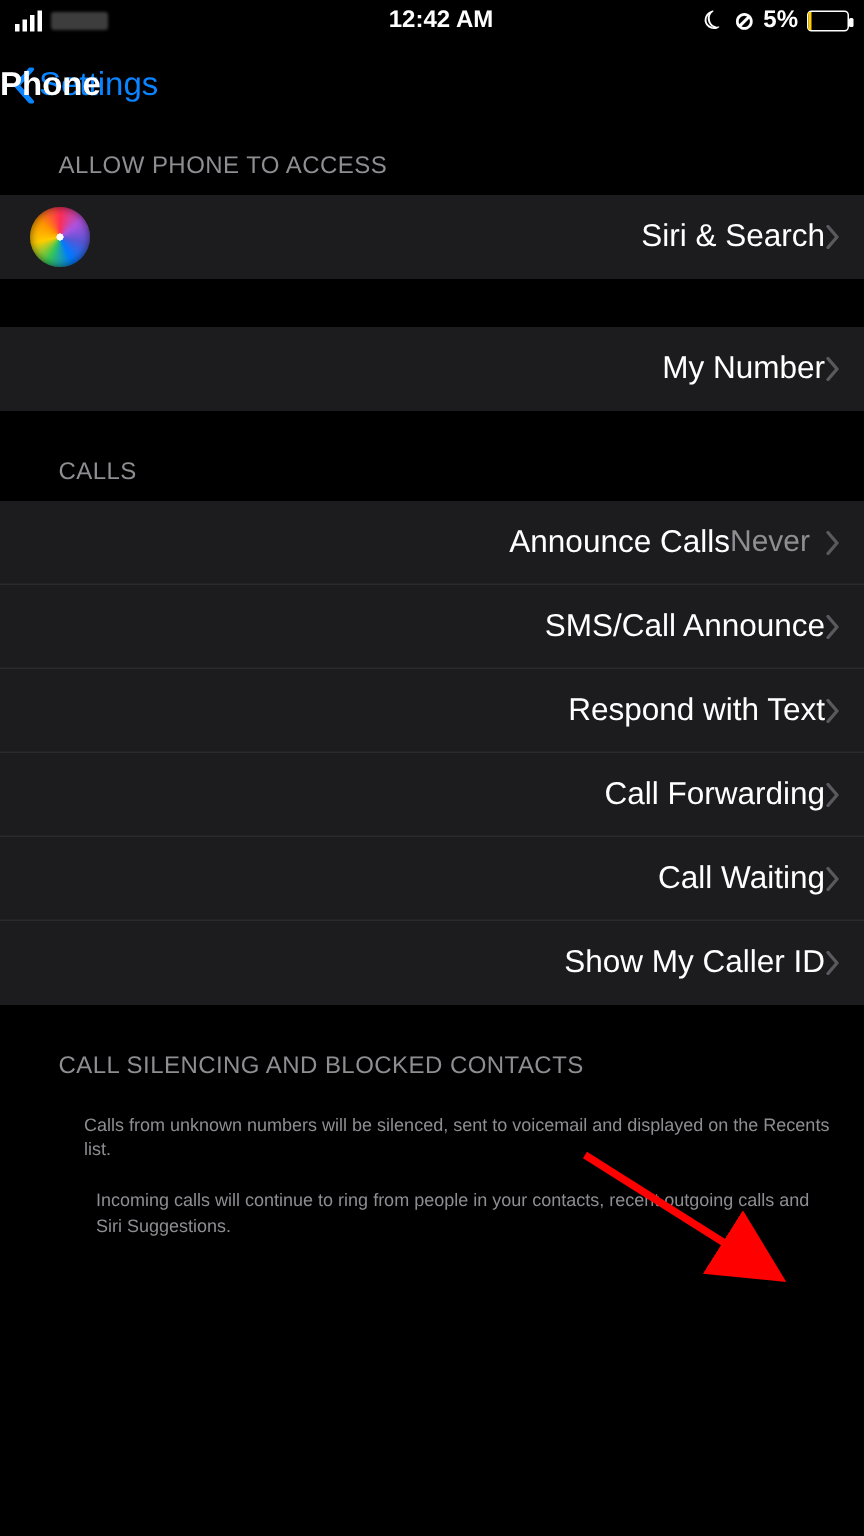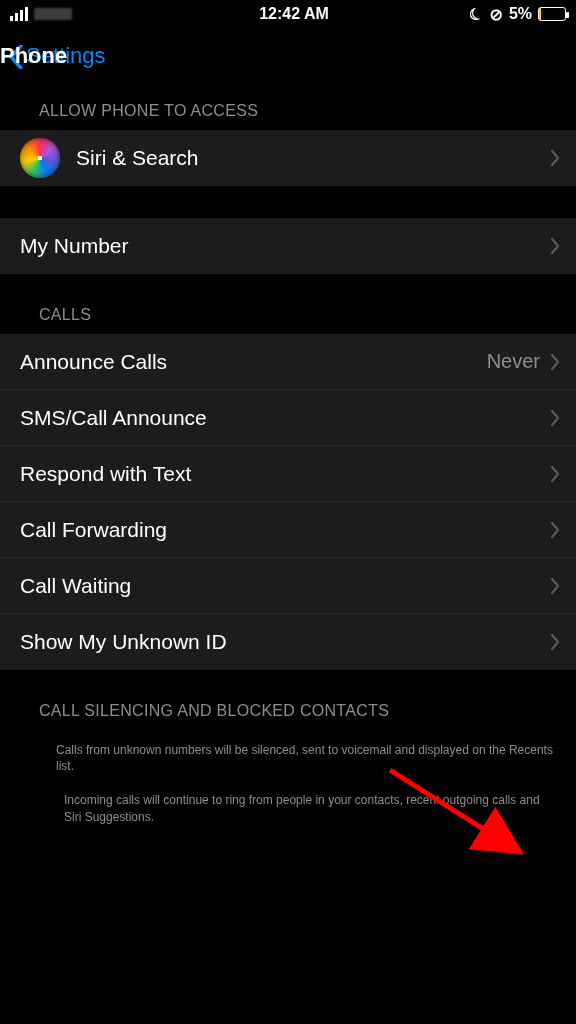--- a/index.html
+++ b/index.html
@@ -63,20 +63,21 @@
     margin-left:19px;
   }
   .section-header.short-top{ padding-top:18px; }
 
   .group{ background:#1c1c1e; }
   .row{
     display:flex; align-items:center; min-height:56px;
     padding: 0 16px 0 20px;
     border-bottom:1px solid #2b2b2d;
     cursor:pointer;
+    text-align:right;
   }
   .row:last-child{ border-bottom:none; }
   .row .label{ flex:1; font-size:21px; color:#fff; }
   .row .value{ color:#8d8d92; margin-right:10px; font-size:20px;}
   .chev{ color:#5a5a5e; }
 
   .spacer{ height:32px; }
 
   .siri-icon{
     width:40px;height:40px;border-radius:50%;
@@ -198,21 +199,21 @@
           <path d="M2 1 L8 8 L2 15" stroke="#5a5a5e" stroke-width="2.2" fill="none" stroke-linecap="round" stroke-linejoin="round"></path>
         </svg>
     </div>
     <div class="row">
       <div class="label">Call Waiting</div>
       <svg class="chev" width="10" height="16" viewBox="0 0 10 16">
           <path d="M2 1 L8 8 L2 15" stroke="#5a5a5e" stroke-width="2.2" fill="none" stroke-linecap="round" stroke-linejoin="round"></path>
         </svg>
     </div>
     <div class="row">
-      <div class="label">Show My Unknown ID</div>
+      <div class="label">Show My Caller ID</div>
       <svg class="chev" width="10" height="16" viewBox="0 0 10 16">
           <path d="M2 1 L8 8 L2 15" stroke="#5a5a5e" stroke-width="2.2" fill="none" stroke-linecap="round" stroke-linejoin="round"></path>
         </svg>
     </div>
   </div>
 
   <div class="section-header">CALL SILENCING AND BLOCKED CONTACTS</div>
 
   <div class="footer-text">Calls from unknown numbers will be silenced, sent to voicemail and displayed on the Recents list.</div>
   <div class="footer-text" style="padding-top:14px;padding-left:28px;">Incoming calls will continue to ring from people in your contacts, recent outgoing calls and Siri Suggestions.</div>

